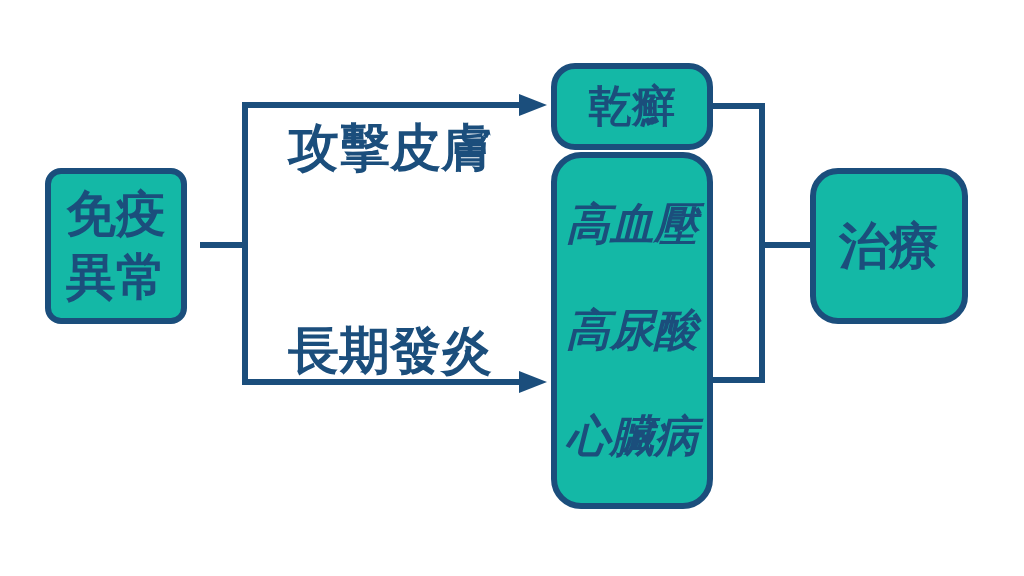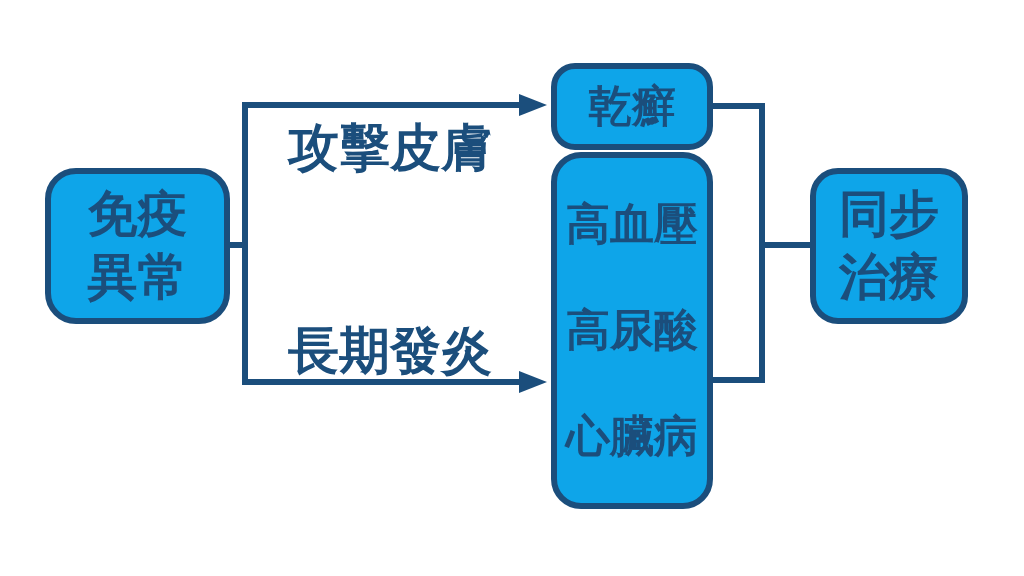--- a/index.html
+++ b/index.html
@@ -21,51 +21,52 @@
     left: 0;
     top: 0;
     width: 1024px;
     height: 576px;
     pointer-events: none;
   }
   .node {
     position: absolute;
     box-sizing: border-box;
     border: 6px solid #1B4E7C;
-    background: #0ea5e9;
+    background: #14b8a6;
     display: flex;
     flex-direction: column;
     align-items: center;
     justify-content: center;
     text-align: center;
     font-weight: 700;
     color: #1B4E7C;
   }
   .node-immune {
     left: 45px; top: 168px;
-    width: 185px; height: 156px;
-    border-radius: 31px;
+    width: 142px; height: 156px;
+    border-radius: 16px;
     font-size: 50px;
     line-height: 1.26;
   }
   .node-psoriasis {
     left: 551px; top: 63px;
     width: 162px; height: 87px;
     border-radius: 24px;
     font-size: 44px;
     z-index: 2;
   }
   .node-comorbid {
     left: 551px; top: 152px;
     width: 162px; height: 357px;
     border-radius: 30px;
     font-size: 44px;
     justify-content: space-around;
     padding: 14px 0;
     z-index: 1;
+    font-style: italic;
   }
   .node-treatment {
     left: 810px; top: 168px;
     width: 158px; height: 156px;
     border-radius: 28px;
     font-size: 50px;
     line-height: 1.26;
   }
   .node-line, .list-item {
     display: block;
@@ -115,17 +116,16 @@
     <span class="node-line">乾癬</span>
   </div>
 
   <div class="node node-comorbid">
     <span class="list-item">高血壓</span>
     <span class="list-item">高尿酸</span>
     <span class="list-item">心臟病</span>
   </div>
 
   <div class="node node-treatment">
-    <span class="node-line">同步</span>
     <span class="node-line">治療</span>
   </div>
 
 </div>
 
 </body></html>

